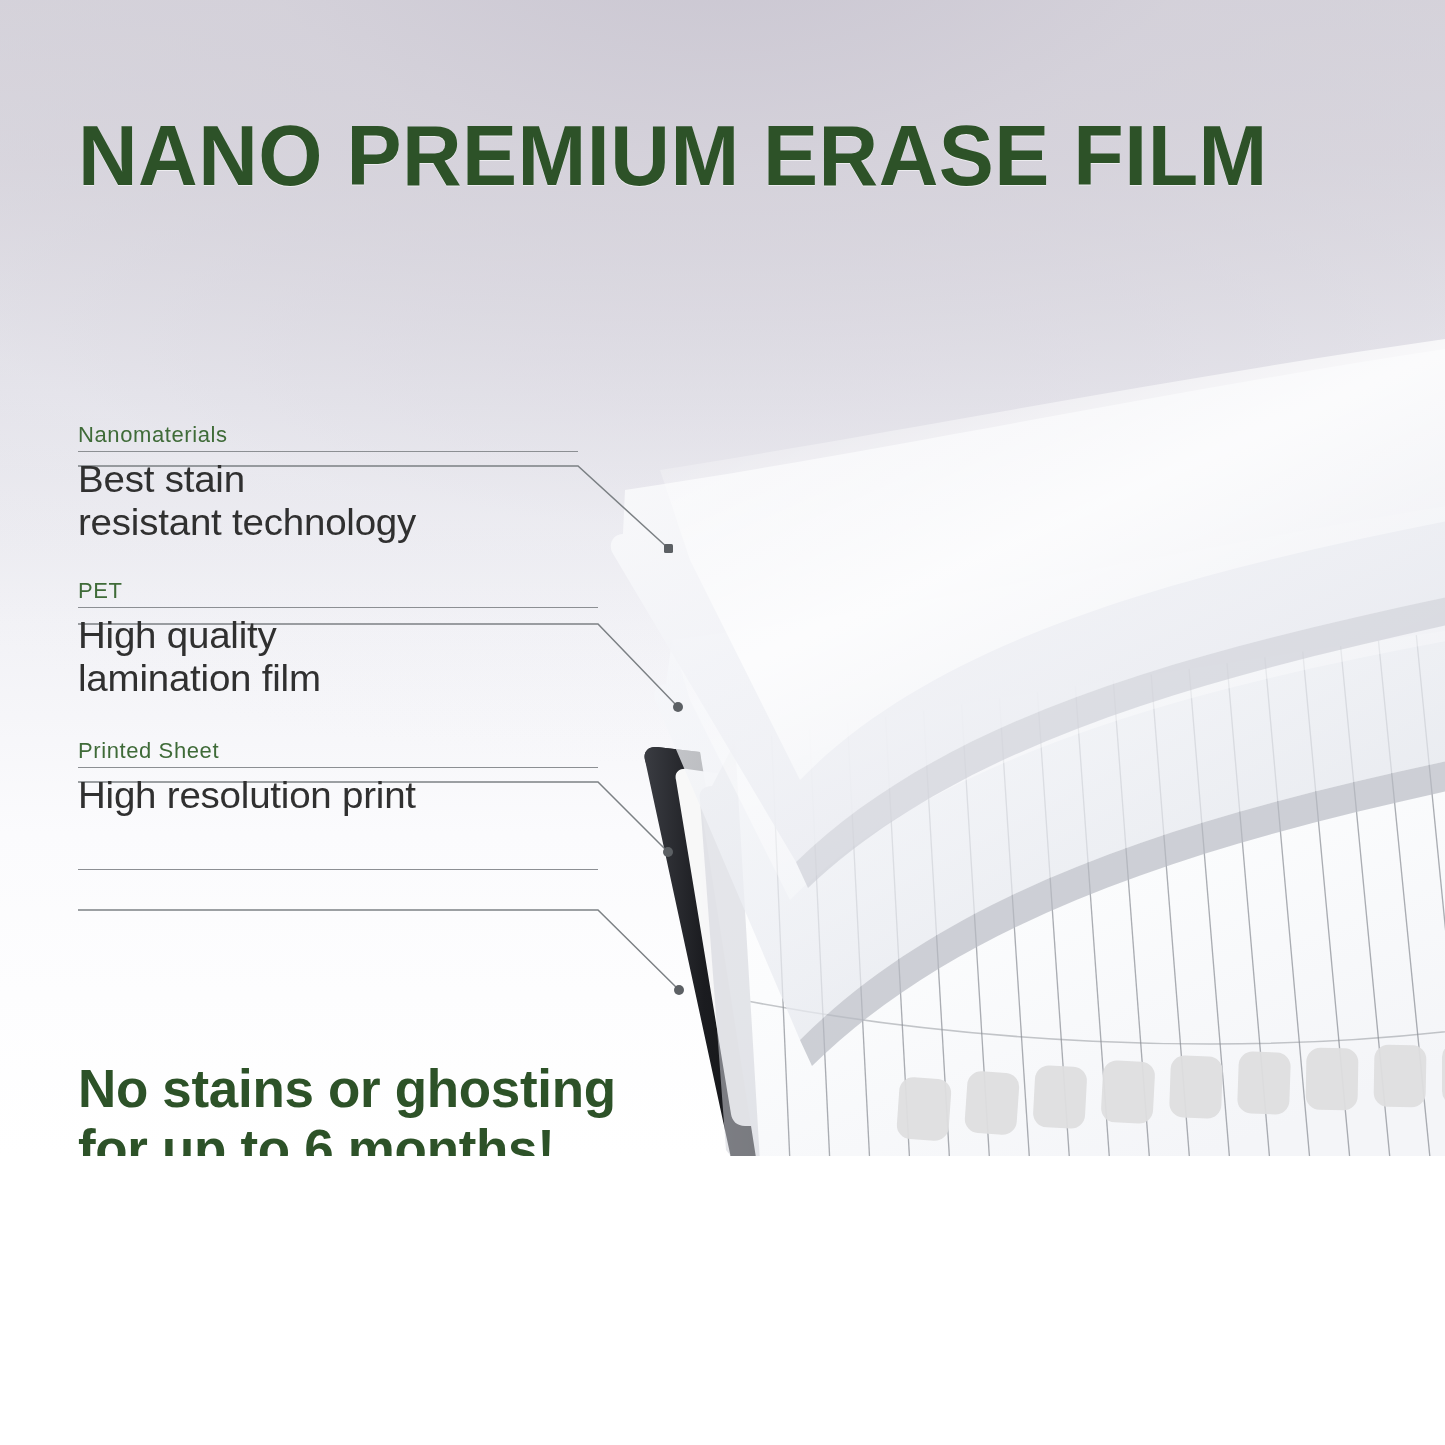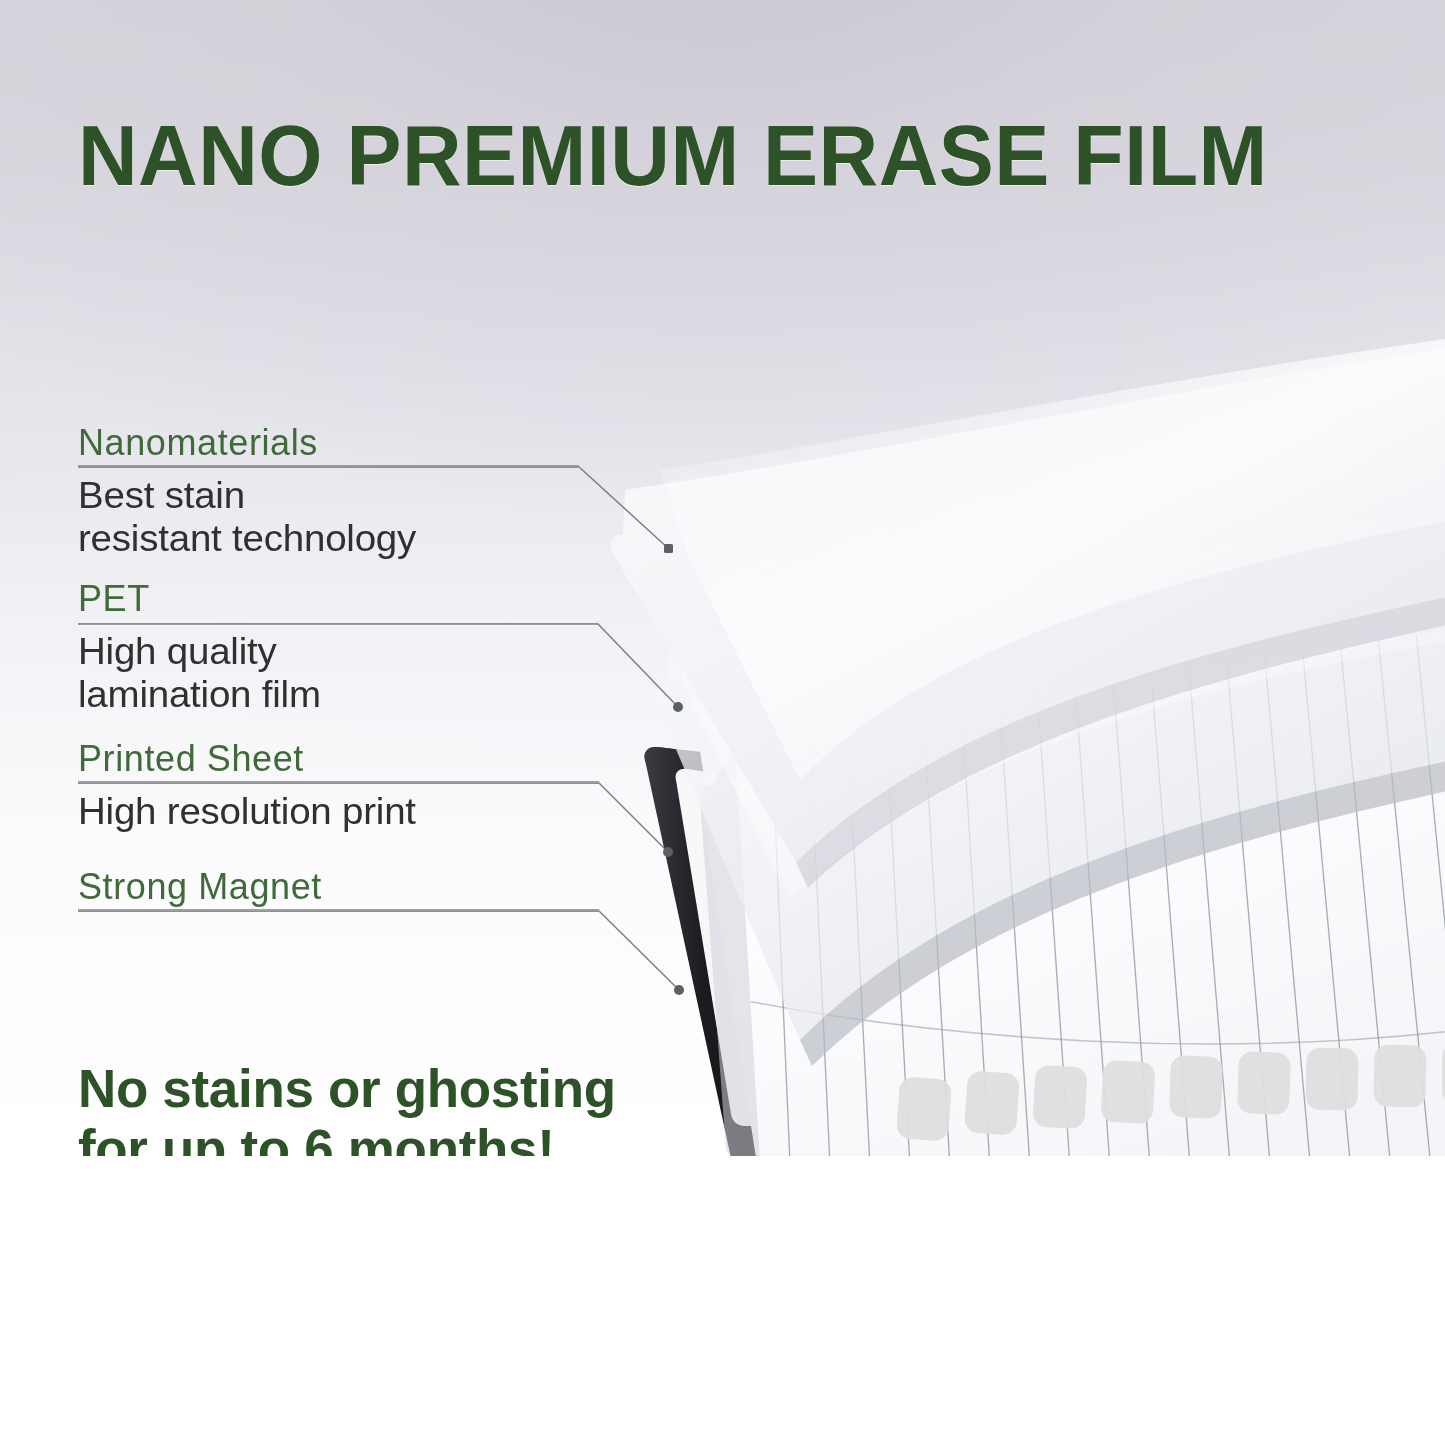--- a/index.html
+++ b/index.html
@@ -31,21 +31,21 @@
     transform:scaleX(0.96);
     transform-origin:left top;
     white-space:nowrap;
     text-shadow:0 1px 0 rgba(255,255,255,0.55);
   }
 
   
   .callout { position:absolute; left:78px; }
   .callout .lbl {
     color:#3f6b38;
-    font-size:36px;
+    font-size:22px;
     line-height:1.18;
     font-weight:400;
     letter-spacing:0.6px;
     font-family:"Liberation Sans Narrow","Liberation Sans", sans-serif;
     white-space:nowrap;
   }
   .callout .rule {
     height:1px;
     background:#8c8f93;
     margin-top:3px;
@@ -265,21 +265,20 @@
 lamination film</div>
   </div>
 
   <div class="callout" id="c2">
     <div class="lbl">Printed Sheet</div>
     <div class="rule"></div>
     <div class="desc">High resolution print</div>
   </div>
 
   <div class="callout" id="c3">
-    <div class="lbl">Strong Magnet</div>
     <div class="rule"></div>
   </div>
 
   <div id="tagline">No stains or ghosting
 for up to 6 months!</div>
 
   <svg id="logo" viewBox="0 0 64 56" xmlns="http://www.w3.org/2000/svg">
     <g fill="none" stroke="#9a9ca3" stroke-width="2.2" stroke-linejoin="round">
       <path d="M32,6 L57,18 L32,30 L7,18 Z"></path>
       <path d="M32,18 L57,30 L32,42 L7,30 Z"></path>

